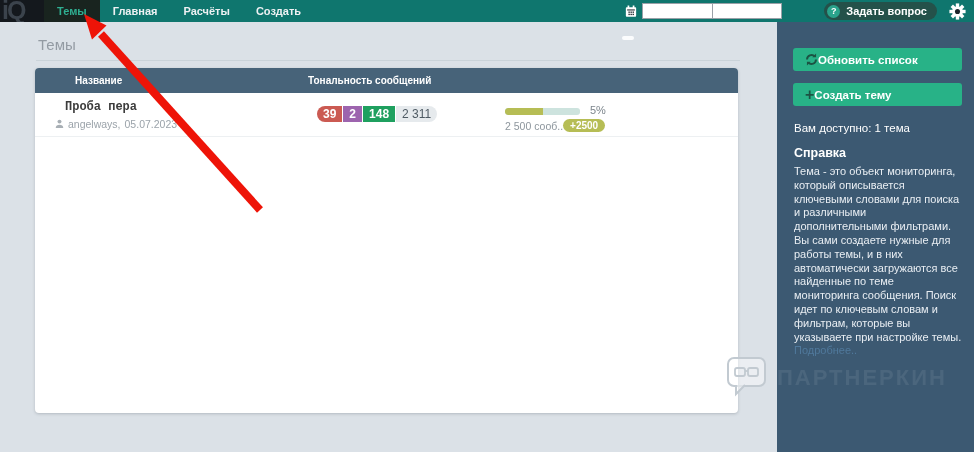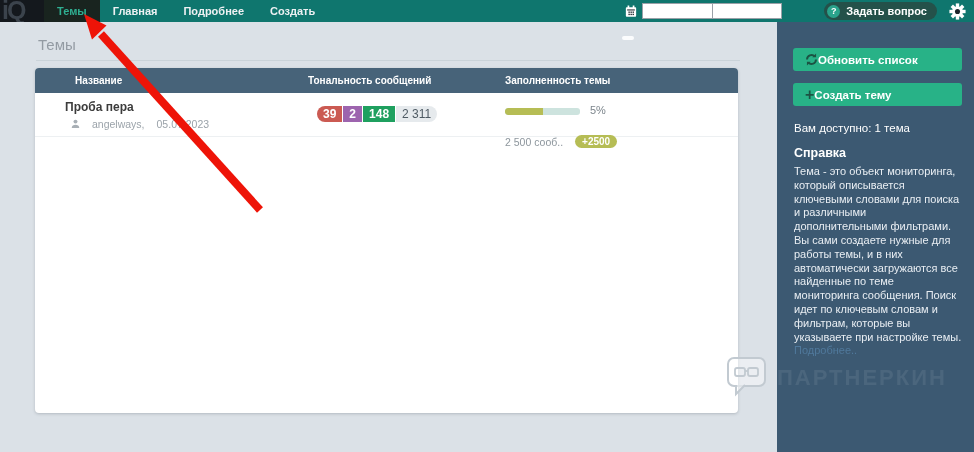--- a/index.html
+++ b/index.html
@@ -26,35 +26,35 @@
   .page-title { position:absolute; left:38px; top:14px; font-size:15px; color:#939ba3; }
   .title-hr { position:absolute; left:36px; top:38px; width:704px; height:1px; background:#cad3d9; }
   .mini-dash { position:absolute; left:622px; top:14px; width:12px; height:4px; background:#fbfcfd; border-radius:2px; }
 
   .card { position:absolute; left:35px; top:46px; width:703px; height:345px; background:#fff; border-radius:4px; box-shadow:0 1px 3px rgba(60,70,80,.25); }
   .thead { position:relative; height:25px; background:#476379; border-radius:4px 4px 0 0; }
   .th { position:absolute; top:0; height:25px; display:flex; align-items:center; color:#fff; font-size:10px; font-weight:bold; }
   .th1 { left:40px; } .th2 { left:273px; } .th3 { left:470px; }
 
   .trow { position:relative; height:44px; border-bottom:1px solid #edf0f2; cursor:pointer; }
-  .row-name { position:absolute; left:30px; top:7px; font-size:12px; font-weight:bold; color:#3c3c3c; }
-  .byline { position:absolute; left:36px; top:25px; font-size:10.5px; color:#9ba3aa; display:flex; align-items:center; gap:12px; }
+  .row-name { position:absolute; left:30px; top:7px; font-size:12px; font-weight:bold; color:#3c3c3c;font-family:Liberation Mono, monospace; }
+  .byline { position:absolute; left:20px; top:25px; font-size:10.5px; color:#9ba3aa; display:flex; align-items:center; gap:4px; }
 
   .tone-group { position:absolute; left:282px; top:13px; display:flex; gap:1px; }
   .tone { min-width:14px; padding:1px 6px; font-size:12px; font-weight:bold; color:#fff; text-align:right; }
   .tone.neg { background:#cb5a52; border-radius:8px 0 0 8px; }
   .tone.neu { background:#9d64ae; }
   .tone.pos { background:#1fa05f; }
   .tone.tot { background:#e6eaed; color:#4e5a63; font-weight:normal; border-radius:0 8px 8px 0; }
 
   .fillbar { position:absolute; left:470px; top:15px; width:75px; height:7px; background:#cde3de; border-radius:3px; overflow:hidden; }
   .fillbar-inner { height:100%; background:#b6bd55; border-radius:3px 0 0 3px; }
   .pct { position:absolute; left:555px; top:11px; font-size:11px; color:#7d868d; }
-  .msgline { position:absolute; left:470px; top:42px; font-size:10.5px; color:#8d969d; display:flex; align-items:center; }
-  .bonus-pill { margin-left:12px; background:#b6bd55; color:#fff; font-size:10px; font-weight:bold; border-radius:8px; padding:1px 7px; }
+  .msgline { position:absolute; left:470px; top:26px; font-size:10.5px; color:#8d969d; display:flex; align-items:center; }
+  .bonus-pill { margin-left:0; background:#b6bd55; color:#fff; font-size:10px; font-weight:bold; border-radius:8px; padding:1px 7px; }
 
   
   .sidebar { position:absolute; right:0; top:22px; width:197px; height:430px; background:#3c5972; }
   .sb-btn { position:absolute; left:16px; width:169px; height:23px; background:#28b287; border:none; border-radius:3px; color:#fff; font-size:11.5px; font-weight:bold; display:flex; align-items:center; padding:0 0 0 12px; cursor:pointer; font-family:inherit; }
   .sb-btn .bicon { color:#1c5343; font-weight:bold; display:flex; align-items:center; }
   .sb-btn1 { top:26px; } .sb-btn2 { top:61px; }
   .sb-avail { position:absolute; left:17px; top:100px; color:#fff; font-size:11.5px; }
   .sb-help-title { position:absolute; left:17px; top:124px; color:#fff; font-size:12.5px; font-weight:bold; }
   .sb-help-text { position:absolute; left:17px; top:143px; width:168px; color:#e9eef3; font-size:11px; line-height:13.8px; }
   .sb-more { color:#50799c; cursor:pointer; }
@@ -68,21 +68,21 @@
 </style>
 </head>
 <body>
 
 <div class="navbar">
   <div class="logo">
       <span>iQ</span>
     </div>
   <div class="tab active">Темы</div>
   <div class="tab">Главная</div>
-  <div class="tab">Подробнее</div>
+  <div class="tab">Расчёты</div>
   <div class="tab">Создать</div>
 
   <div class="nav-right">
     <span class="cal-icon">
       <svg width="12" height="13" viewBox="0 0 14 14">
           <g fill="#fff">
             <rect x="1" y="2" width="12" height="11" rx="1"></rect>
             <rect x="3" y="0" width="2" height="3"></rect>
             <rect x="9" y="0" width="2" height="3"></rect>
           </g>
@@ -120,21 +120,20 @@
 
 <div class="main">
   <div class="page-title">Темы</div>
   <div class="title-hr"></div>
   <div class="mini-dash"></div>
 
   <div class="card">
     <div class="thead">
       <div class="th th1">Название</div>
       <div class="th th2">Тональность сообщений</div>
-      <div class="th th3">Заполненность темы</div>
     </div>
 
     <div class="trow">
       <div class="row-name">Проба пера</div>
       <div class="byline">
         <span>
           <svg width="9" height="9" viewBox="0 0 10 10" fill="#a8afb5">
               <circle cx="5" cy="2.9" r="2.2"></circle>
               <path d="M0.8 10c0-2.3 1.9-3.6 4.2-3.6S9.2 7.7 9.2 10z"></path>
             </svg>

